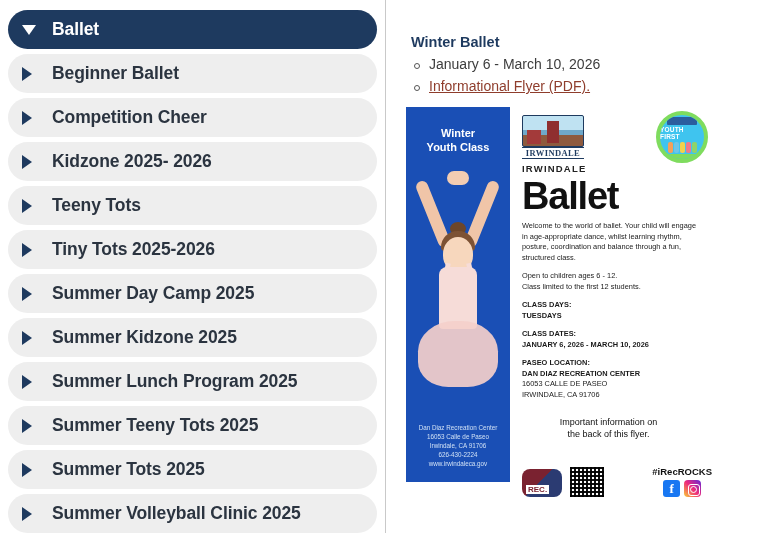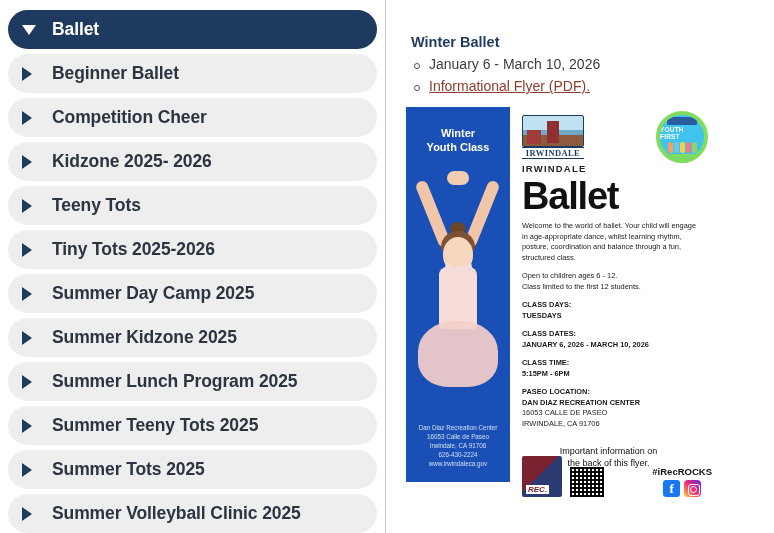--- a/index.html
+++ b/index.html
@@ -222,23 +222,23 @@
   .fl-note {
     font-size: 9px; color: #111; text-align: center;
     line-height: 12px; margin-top: 16px; margin-left: -6px;
     width: 185px;
   }
   .fl-bottom {
     position: absolute; left: 12px; bottom: 0;
     width: 190px; display: flex; align-items: flex-end; gap: 8px;
   }
   .rec-badge {
-    width: 40px; height: 41px;
+    width: 40px; height: 28px;
     background: linear-gradient(135deg,#7a2230 0%, #7a2230 45%, #2b3b72 45%, #2b3b72 100%);
-    position: relative; border-radius: 2px; font-style: italic;
+    position: relative; border-radius: 8px;
   }
   .rec-badge span {
     position: absolute; left: 4px; bottom: 3px;
     font-size: 8px; font-weight: bold; color: #fff;
     background: #fff; color: #7a2230; padding: 0 2px;
   }
   .qr {
     width: 34px; height: 30px;
     background-image:
       repeating-linear-gradient(90deg,#111 0 2px,transparent 2px 4px),
@@ -427,24 +427,20 @@
           </p>
           <p>
             <span class="b">CLASS DAYS:</span><br>
             <span class="b">TUESDAYS</span>
           </p>
           <p>
             <span class="b">CLASS DATES:</span><br>
             <span class="b">JANUARY 6, 2026 - MARCH 10, 2026</span>
           </p>
           <p>
-            <span class="b">CLASS TIME:</span><br>
-            <span class="b">5:15PM - 6PM</span>
-          </p>
-          <p>
             <span class="b">PASEO LOCATION:</span><br>
             <span class="b">DAN DIAZ RECREATION CENTER</span><br>
             <span>16053 CALLE DE PASEO</span><br>
             <span>IRWINDALE, CA 91706</span>
           </p>
         </div>
 
         <div class="fl-note">
           <span>Important information on</span><br>
           <span>the back of this flyer.</span>

